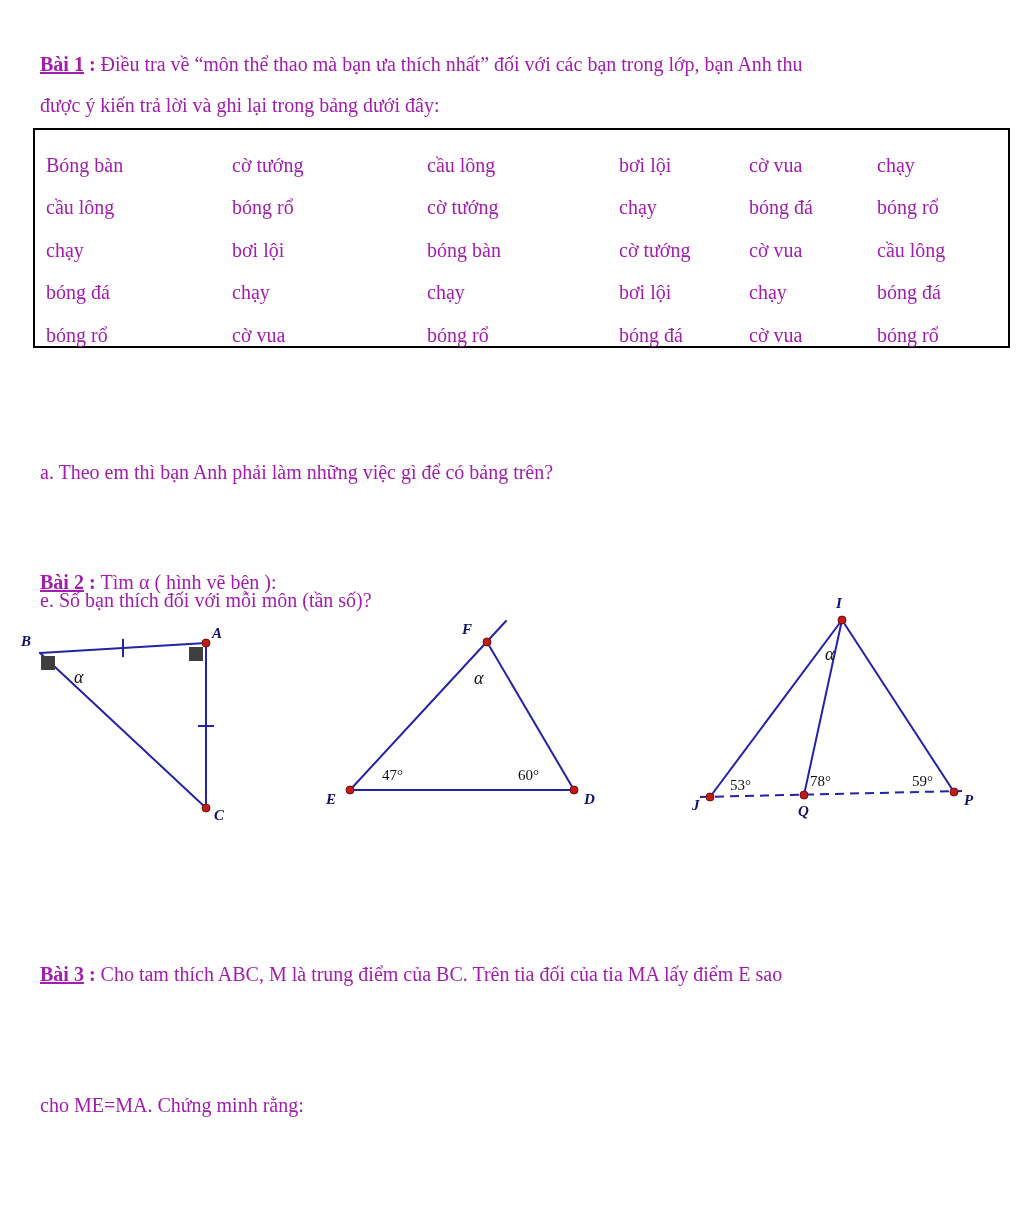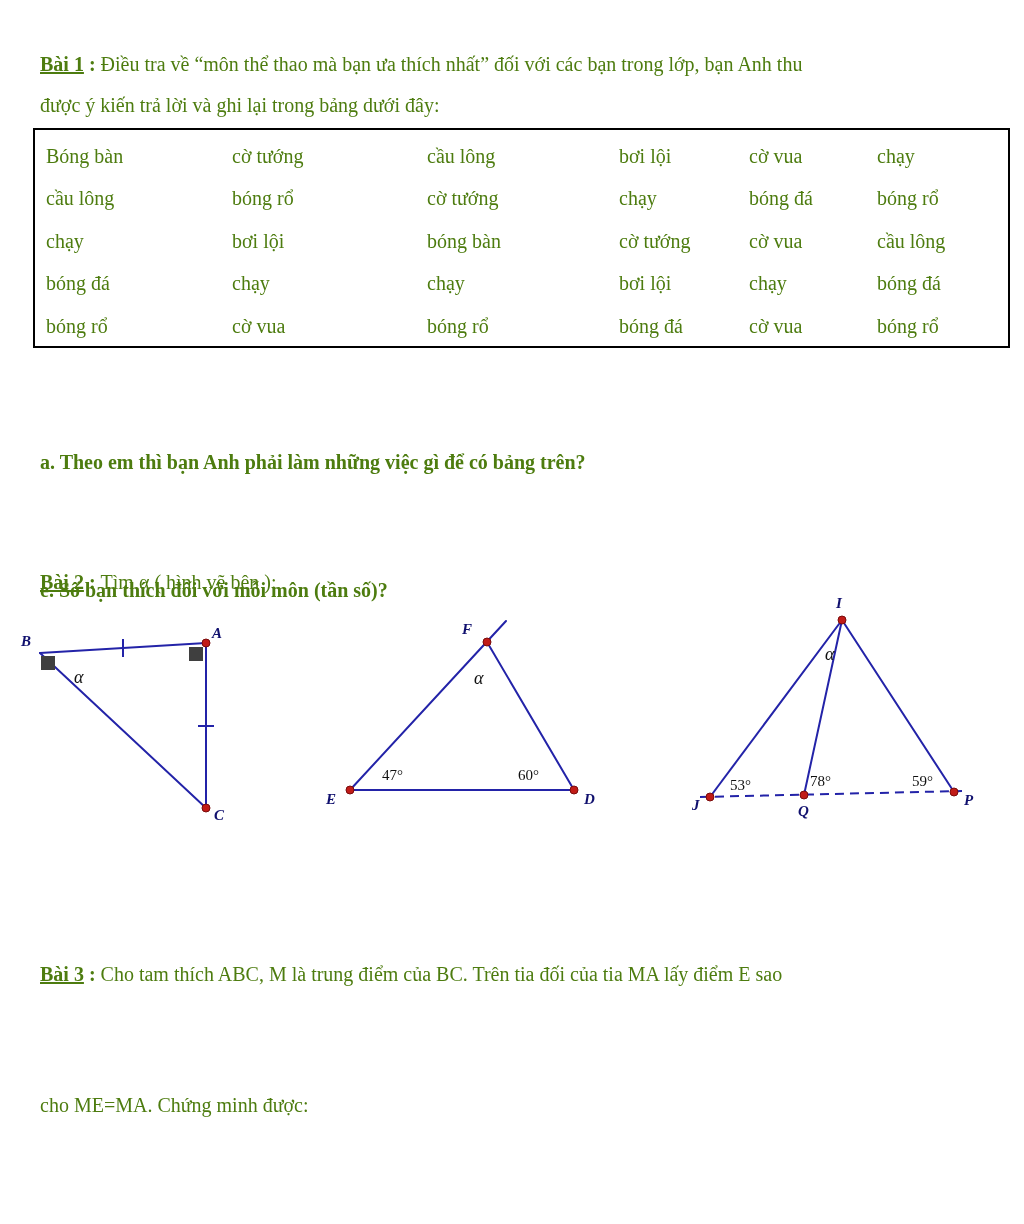--- a/index.html
+++ b/index.html
@@ -1,34 +1,34 @@
 <!DOCTYPE html>
 <html><head>
 <meta charset="utf-8">
 <style>
   * { margin:0; padding:0; box-sizing:border-box; }
   html,body { background:#ffffff; }
   .page {
     position:relative; width:1024px; height:1224px; margin:0 auto;
-    background:#ffffff; color:#4d7c0f;
+    background:#ffffff; color:#a21caf;
     font-family:"Liberation Serif", serif; font-size:20px;
   }
   .para { position:absolute; white-space:pre-wrap; }
   .hl { font-weight:bold; text-decoration:underline; }
   .hb { font-weight:bold; }
   .intro { left:40px; top:44px; width:962px; line-height:41px; }
   .table-box {
     position:absolute; left:33px; top:128px; width:977px; height:220px;
-    border:2px solid #000; padding:5px 0 0 11px; background:#fff;
+    border:2px solid #000; padding:14px 0 0 11px; background:#fff;
   }
   .trow {
     display:grid; grid-template-columns:186px 195px 192px 130px 128px 1fr;
     height:42.5px; align-items:center;
   }
-  .questions { position:absolute; left:40px; top:356px; width:940px; line-height:42.5px; white-space:pre-wrap;font-weight:bold; }
+  .questions { position:absolute; left:40px; top:366px; width:940px; line-height:42.5px; white-space:pre-wrap; }
   .bai2-head { left:40px; top:571px; }
   .fig { position:absolute; }
   .fig1 { left:18px;  top:598px; }
   .fig2 { left:322px; top:612px; }
   .fig3 { left:682px; top:592px; }
   .bai3 { position:absolute; left:40px; top:866px; width:962px; line-height:43.5px; white-space:pre-wrap; }
   svg text { user-select:none; }
   .vlabel { font-style:italic; font-weight:bold; font-size:15px; font-family:"Liberation Serif", serif; fill:#10106e; }
   .alabel { font-size:15px; font-family:"Liberation Serif", serif; fill:#101010; }
   .greek  { font-style:italic; font-size:18px; font-family:"Liberation Serif", serif; fill:#101010; }
@@ -140,21 +140,21 @@
     <text class="vlabel" x="116" y="224">Q</text>
     <text class="vlabel" x="282" y="213">P</text>
     <text class="greek" x="143" y="68">α</text>
     <text class="alabel" x="48" y="198">53°</text>
     <text class="alabel" x="128" y="194">78°</text>
     <text class="alabel" x="230" y="194">59°</text>
   </svg>
 
   <div class="bai3">
     <p><span class="hl">Bài 3</span><span class="hb"> : </span><span>Cho tam thích ABC, M là trung điểm của BC. Trên tia đối của tia MA lấy điểm E sao</span></p>
-    <p>cho ME=MA. Chứng minh được:</p>
+    <p>cho ME=MA. Chứng minh rằng:</p>
     <p>a/ AC=EB   và  AC // BE</p>
     
     
     
     
   </div>
 
 </div>
 
 </body></html>

